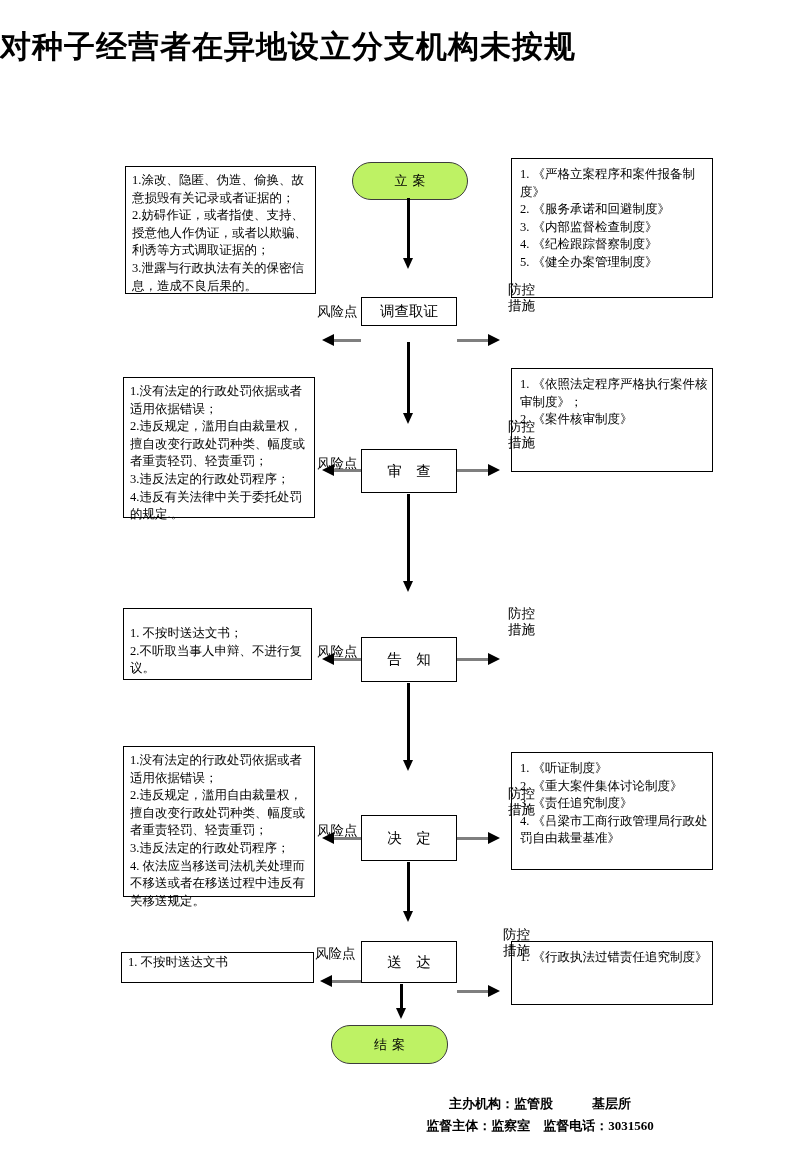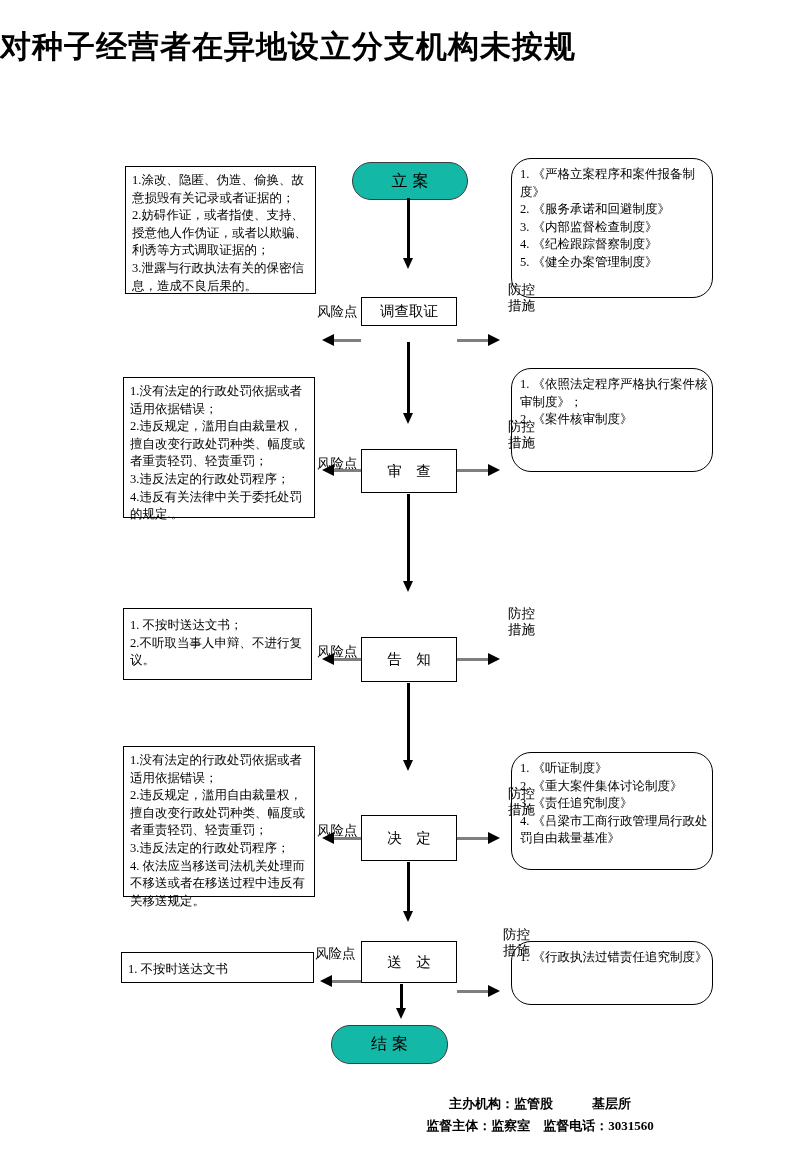--- a/index.html
+++ b/index.html
@@ -7,28 +7,28 @@
     position:relative; width:793px; height:1149px; background:#ffffff;
     font-family:"Liberation Serif", serif; color:#000;
     overflow:hidden;
   }
   .title { position:absolute; left:0; top:18px; width:793px; text-align:left;
            font-weight:bold; font-size:31px; letter-spacing:1px; }
   .title div { height:58px; line-height:58px; }
   .oval {
     position:absolute; border:1px solid #3c3c3c; border-radius:19px;
     display:flex; align-items:center; justify-content:center;
-    font-size:16px; letter-spacing:5px; text-indent:5px; background:#14b8a6;
+    font-size:13px; letter-spacing:5px; text-indent:5px; background:#bef264;
   }
   .tbox {
     position:absolute; border:1px solid #000; background:#fff;
     font-size:12.5px; line-height:17.6px; white-space:pre-line;
     padding:5px 3px 0 6px; box-sizing:border-box;
   }
-  .mbox { padding:7px 3px 0 8px;border-radius:20px; }
+  .mbox { padding:7px 3px 0 8px; }
   .pbox {
     position:absolute; border:1px solid #000; background:#fff;
     display:flex; align-items:center; justify-content:center;
     font-size:14.5px; box-sizing:border-box;
   }
   .rlabel { position:absolute; font-size:13.5px; width:44px; text-align:left; }
   .clabel { position:absolute; font-size:13.5px; line-height:16px; text-align:left;margin-left:44px; }
   .varrow { position:absolute; width:3px; background:#000; }
   .varrow::after {
     content:""; position:absolute; bottom:-11px; left:-4px;
@@ -64,27 +64,27 @@
   <div class="pbox" style="left:361px;top:815px;width:96px;height:46px">决　定</div>
   <div class="pbox" style="left:361px;top:941px;width:96px;height:42px">送　达</div>
 
   <div class="tbox" style="left:125px;top:166px;width:191px;height:128px">1.涂改、隐匿、伪造、偷换、故意损毁有关记录或者证据的；
 2.妨碍作证，或者指使、支持、授意他人作伪证，或者以欺骗、利诱等方式调取证据的；
 3.泄露与行政执法有关的保密信息，造成不良后果的。</div>
   <div class="tbox" style="left:123px;top:377px;width:192px;height:141px">1.没有法定的行政处罚依据或者适用依据错误；
 2.违反规定，滥用自由裁量权，擅自改变行政处罚种类、幅度或者重责轻罚、轻责重罚；
 3.违反法定的行政处罚程序；
 4.违反有关法律中关于委托处罚的规定.。</div>
-  <div class="tbox" style="left:123px;top:608px;width:189px;height:72px;padding-top:8px">1. 不按时送达文书；
+  <div class="tbox" style="left:123px;top:608px;width:189px;height:72px;padding-top:16px">1. 不按时送达文书；
 2.不听取当事人申辩、不进行复议。</div>
   <div class="tbox" style="left:123px;top:746px;width:192px;height:151px">1.没有法定的行政处罚依据或者适用依据错误；
 2.违反规定，滥用自由裁量权，擅自改变行政处罚种类、幅度或者重责轻罚、轻责重罚；
 3.违反法定的行政处罚程序；
 4. 依法应当移送司法机关处理而不移送或者在移送过程中违反有关移送规定。</div>
-  <div class="tbox" style="left:121px;top:952px;width:193px;height:31px;padding-top:8px">1. 不按时送达文书</div>
+  <div class="tbox" style="left:121px;top:952px;width:193px;height:31px;padding-top:1px">1. 不按时送达文书</div>
 
   <div class="tbox mbox" style="left:511px;top:158px;width:202px;height:140px">1. 《严格立案程序和案件报备制度》
 2. 《服务承诺和回避制度》
 3. 《内部监督检查制度》
 4. 《纪检跟踪督察制度》
 5. 《健全办案管理制度》</div>
   <div class="tbox mbox" style="left:511px;top:368px;width:202px;height:104px">1. 《依照法定程序严格执行案件核审制度》；
 2. 《案件核审制度》</div>
   <div class="tbox mbox" style="left:511px;top:752px;width:202px;height:118px">1. 《听证制度》
 2. 《重大案件集体讨论制度》

